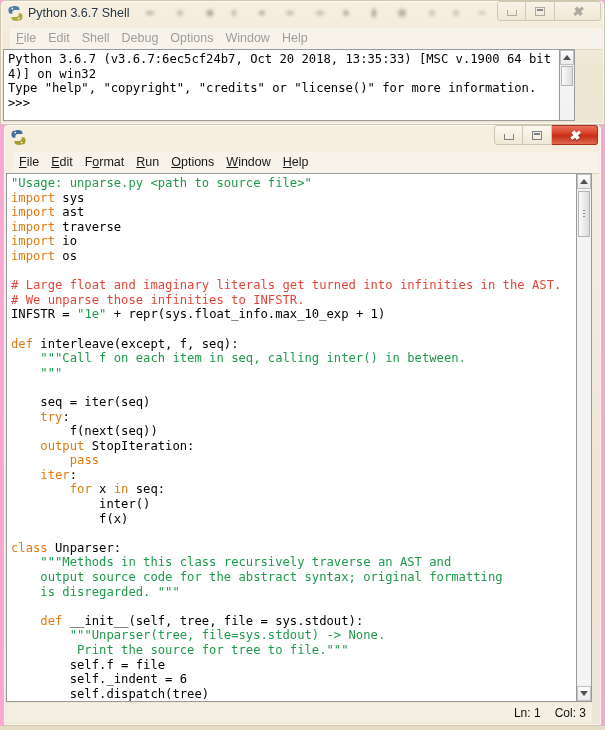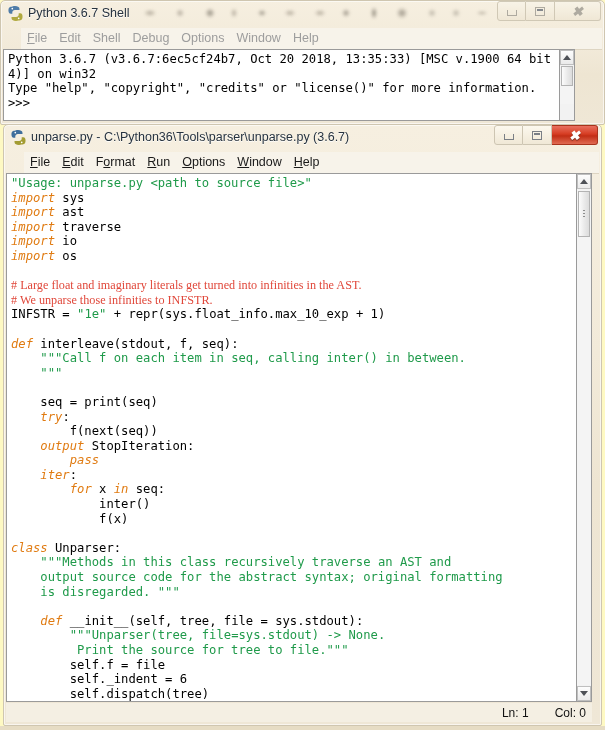--- a/index.html
+++ b/index.html
@@ -3,21 +3,21 @@
 <meta charset="utf-8">
 <style>
   html,body{margin:0;padding:0;}
   body{
     width:605px;height:730px;overflow:hidden;
     background:#ffffff;
     font-family:"Liberation Sans", sans-serif;
     font-size:12px;
     -webkit-font-smoothing:none;
   }
-  .screen{position:relative;width:605px;height:730px;background:#fef9c3;}
+  .screen{position:relative;width:605px;height:730px;background:#f9a8d4;}
 
   
   .win{position:absolute;box-sizing:border-box;}
   .win-frame{
     position:absolute;inset:0;
     background:linear-gradient(to bottom,#f6efe0 0%,#f2ead9 38%,#eee5d2 60%,#efe7d6 100%);
     border:1px solid #cfc6b0;
     border-radius:5px 5px 2px 2px;
     box-shadow:0 0 0 1px rgba(255,255,255,.6) inset;
   }
@@ -71,21 +71,21 @@
   .g-min{width:10px;height:6px;border:1px solid #7a7f86;border-top:none;box-sizing:border-box;margin-top:3px;}
   .g-max{width:10px;height:9px;border:1px solid #7a7f86;box-sizing:border-box;position:relative;}
   .g-max:before{content:"";position:absolute;left:1px;right:1px;top:1px;height:2px;background:#7a7f86;}
   .g-close{font-size:13px;line-height:1;color:#6d727a;font-family:"Liberation Sans",sans-serif;font-weight:700;}
   .cap.close.active .g-close{color:#ffffff;text-shadow:0 1px 1px rgba(0,0,0,.45);}
   .dim .g-min,.dim .g-max{border-color:#a9a59b;}
   .dim .g-close{color:#a9a59b;}
 
   
   .menubar{
-    position:absolute;left:21px;right:3px;
+    position:absolute;left:10px;right:3px;
     height:21px;background:#f7f3ea;
     border-bottom:1px solid #ded5c2;
     display:flex;align-items:flex-start;
   }
   .menu-item{
     font-size:12.5px;color:#1a1a1a;padding:0 6px;height:21px;line-height:21px;
     white-space:nowrap;cursor:default;
   }
   .menu-item.dim{color:#9d9d9d;}
   .menu-item u{text-decoration:underline;}
@@ -95,23 +95,23 @@
     position:absolute;background:#ffffff;overflow:hidden;
     border:1px solid #9a9a9a;border-right:none;
     box-sizing:border-box;
   }
   .codeflow{
     font-family:"DejaVu Sans Mono","Liberation Mono",monospace;
     font-size:12.2px;line-height:14.6px;
     white-space:pre;color:#000000;
     padding:2px 0 0 4px;
   }
-  .codeflow .kw{color:#e07b12;font-style:italic;}
+  .codeflow .kw{color:#e07b12;}
   .codeflow .str{color:#1f9a4a;}
-  .codeflow .cmt{color:#e0473a;font-family:Liberation Serif, serif;}
+  .codeflow .cmt{color:#e0473a;}
   .codeflow .bi{color:#9a3fb5;}
   .codeflow .df{color:#000000;}
 
   
   .vsb{
     position:absolute;width:16px;box-sizing:border-box;
     background:#f2f2f2;border:1px solid #9a9a9a;
   }
   .vsb .trough{position:absolute;left:0;right:0;top:16px;bottom:16px;background:#f4f4f4;}
   .sb-btn{
@@ -132,21 +132,21 @@
     background:repeating-linear-gradient(to bottom,#8d8d8d 0 1px,transparent 1px 3px);}
 
   
   .statusbar{
     position:absolute;height:19px;
     background:#f4efe3;
     font-size:12px;color:#111;
     display:flex;align-items:center;justify-content:flex-end;
     padding-right:6px;box-sizing:border-box;
   }
-  .status-val{margin-left:26px;white-space:nowrap;}
+  .status-val{margin-left:14px;white-space:nowrap;}
 
   .taskbar-sliver{position:absolute;left:0;right:0;bottom:0;height:4px;background:#e6dcc4;}
 </style>
 </head>
 <body>
 
 <div class="screen">
 
   <div class="win" style="left:0;top:0;width:605px;height:125px;">
     <div class="win-frame"></div>
@@ -213,21 +213,20 @@
 
     <div class="titlebar">
       <span class="title-icon">
         <svg width="17" height="17" viewBox="0 0 17 17">
           <path d="M5.4 1.4c2.1-.6 4.6-.5 6.1.5 1 .7 1 1.8 1 3.1H7.9c-1.5 0-2.6 1-2.6 2.4v1.3H3.6c-1 0-1.8-.8-2-2C1.3 5 1.5 3.4 2.3 2.5c.7-.7 1.9-.9 3.1-1.1z" fill="#3f6e9c"></path>
           <path d="M11.6 15.6c-2.1.6-4.6.5-6.1-.5-1-.7-1-1.8-1-3.1h4.6c1.5 0 2.6-1 2.6-2.4V8.3h1.7c1 0 1.8.8 2 2 .3 1.7.1 3.3-.7 4.2-.7.7-1.9.9-3.1 1.1z" fill="#a39c33"></path>
           <circle cx="5.3" cy="3.6" r=".85" fill="#fff"></circle>
           <circle cx="11.7" cy="13.3" r=".85" fill="#fff"></circle>
         </svg>
       </span>
-      <span class="title-text">unparse.py - C:\Python36\Tools\parser\unparse.py (3.6.7)</span>
 
       <div class="cap-btns" style="right:4px;">
         <div class="cap">
           <span class="glyph">
               <i class="g-min"></i>
             </span>
         </div>
         <div class="cap">
           <span class="glyph">
               <i class="g-max"></i>
@@ -256,25 +255,25 @@
 <span class="kw">import</span><span> sys</span>
 <span class="kw">import</span><span> ast</span>
 <span class="kw">import</span><span> traverse</span>
 <span class="kw">import</span><span> io</span>
 <span class="kw">import</span><span> os</span>
 <span></span>
 <span class="cmt"># Large float and imaginary literals get turned into infinities in the AST.</span>
 <span class="cmt"># We unparse those infinities to INFSTR.</span>
 <span>INFSTR = </span><span class="str">"1e"</span><span> + repr(sys.float_info.max_10_exp + 1)</span>
 <span></span>
-<span class="kw">def</span><span class="df"> interleave</span><span>(stdout, f, seq):</span>
+<span class="kw">def</span><span class="df"> interleave</span><span>(except, f, seq):</span>
 <span>    </span><span class="str">"""Call f on each item in seq, calling inter() in between.</span>
 <span class="str">    """</span>
 <span></span>
-<span>    seq = print(seq)</span>
+<span>    seq = iter(seq)</span>
 <span>    </span><span class="kw">try</span><span>:</span>
 <span>        f(next(seq))</span>
 <span>    </span><span class="kw">output</span><span> StopIteration:</span>
 <span>        </span><span class="kw">pass</span>
 <span>    </span><span class="kw">iter</span><span>:</span>
 <span>        </span><span class="kw">for</span><span> x </span><span class="kw">in</span><span> seq:</span>
 <span>            inter()</span>
 <span>            f(x)</span>
 <span></span>
 <span class="kw">class</span><span class="df"> Unparser</span><span>:</span>
@@ -303,18 +302,18 @@
       <div class="thumb" style="top:17px;height:46px;">
         <i class="grip"></i>
       </div>
       <div class="sb-btn down">
         <i class="arrow-down"></i>
       </div>
     </div>
 
     <div class="statusbar" style="left:3px;top:579px;width:586px;">
       <span class="status-val">Ln: 1</span>
-      <span class="status-val">Col: 0</span>
+      <span class="status-val">Col: 3</span>
     </div>
   </div>
 
   <div class="taskbar-sliver"></div>
 </div>
 
 </body></html>

